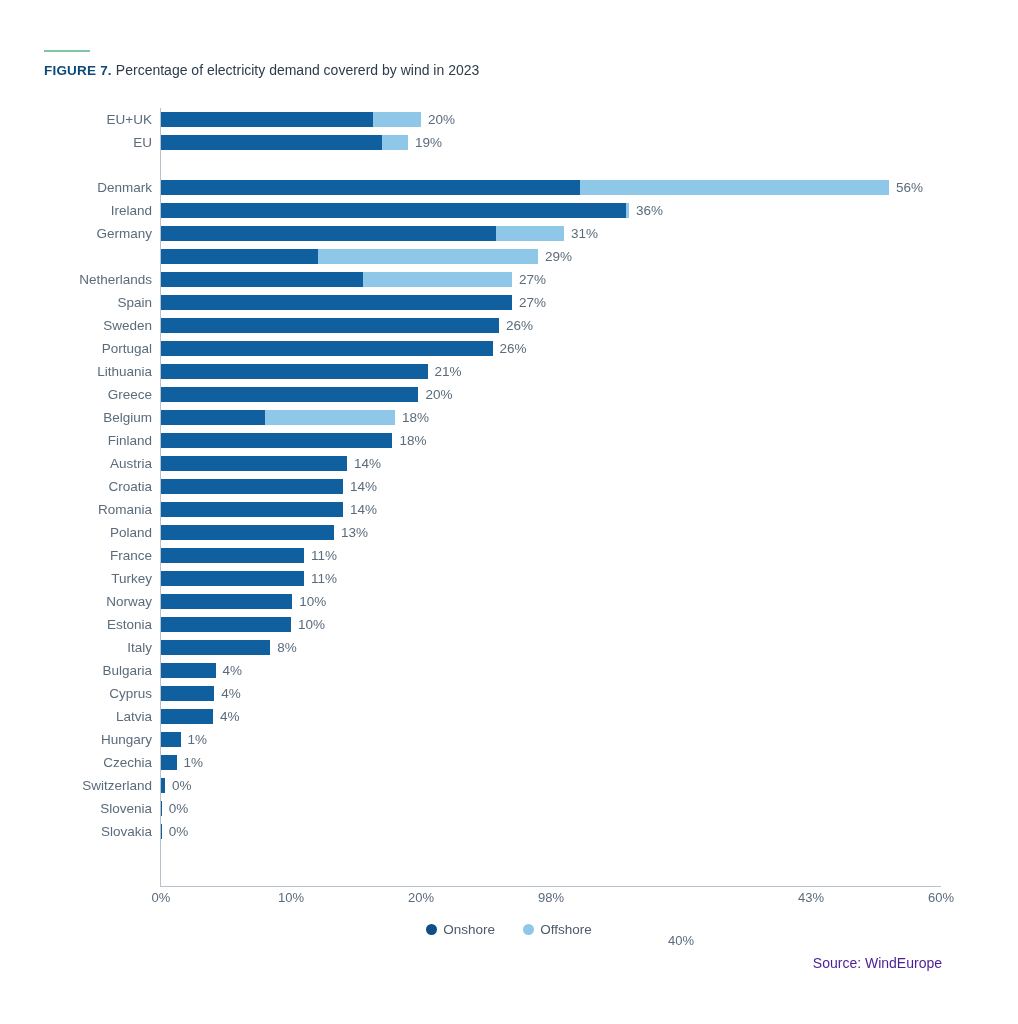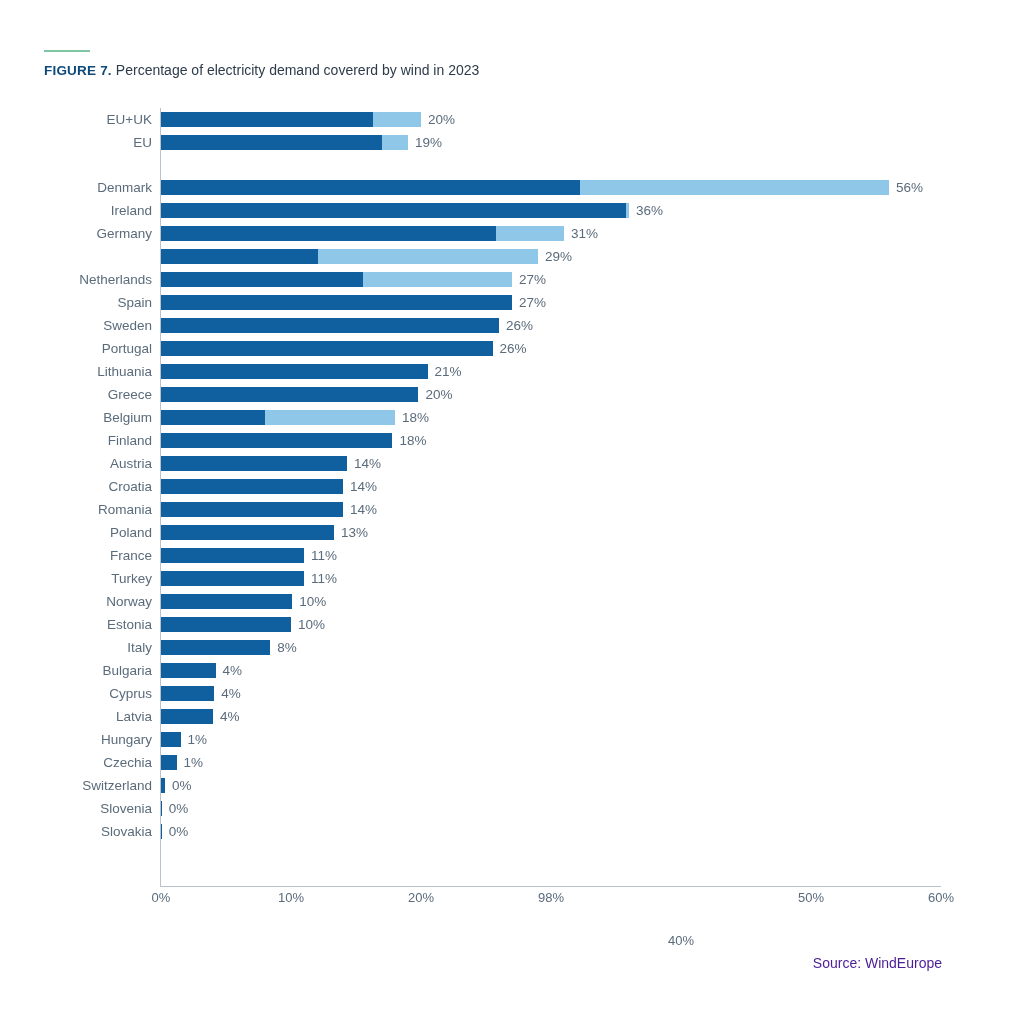--- a/index.html
+++ b/index.html
@@ -339,19 +339,20 @@
           <div class="bar-wrap"><span class="seg onshore" style="width: 1px;"></span></div>
           <div class="val-label" style="left: 168.65px;">0%</div>
         </div>
       </div>
     <div class="ticks" id="ticks">
         <div class="tick" style="left: 161px;">0%</div>
         <div class="tick" style="left: 291px;">10%</div>
         <div class="tick" style="left: 421px;">20%</div>
         <div class="tick" style="left: 551px;">98%</div>
         <div class="tick" style="left: 681px; margin-top: 43px;">40%</div>
-        <div class="tick" style="left: 811px;">50%</div>
+        <div class="tick" style="left: 811px;">43%</div>
         <div class="tick" style="left: 941px;">60%</div>
       </div>
+    <div class="legend" id="legend"><span class="legend-item"><span class="dot onshore"></span><span>Onshore</span></span><span class="legend-item"><span class="dot offshore"></span><span>Offshore</span></span></div>
   </div>
 
   <div class="source">Source: WindEurope</div>
 </div>
 
 </body></html>

